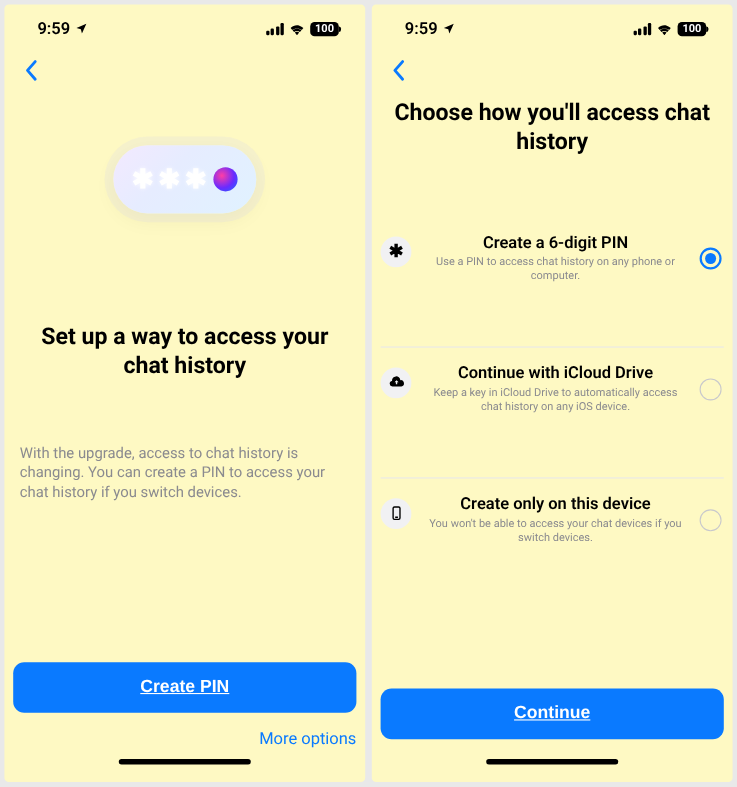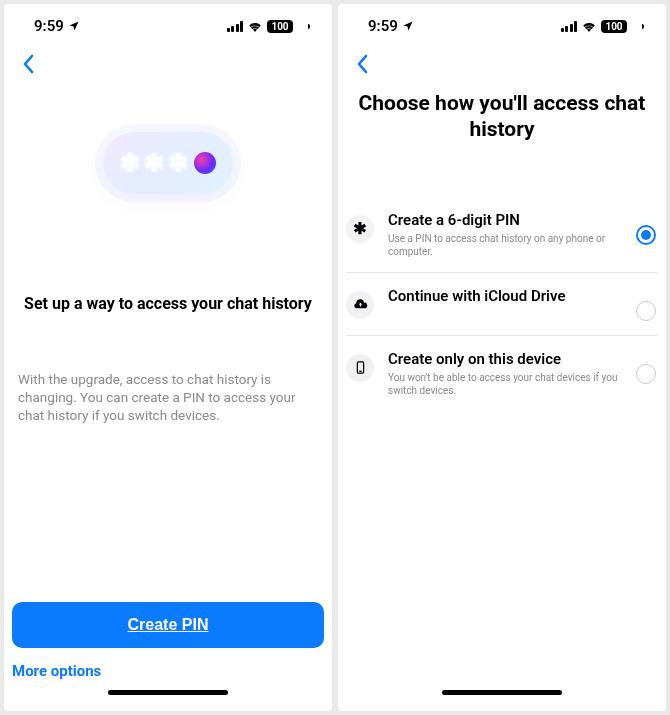--- a/index.html
+++ b/index.html
@@ -6,21 +6,21 @@
   body {
     font-family: -apple-system, BlinkMacSystemFont, "Segoe UI", Roboto, Helvetica, Arial, sans-serif;
     background: #e9e9e9;
     display: flex;
     gap: 6px;
     padding: 4px;
     width: 670px;
     height: 715px;
   }
   .phone {
-    background: #ffffff;
+    background: #fef9c3;
     border-radius: 4px;
     flex: 1 1 0;
     display: flex;
     flex-direction: column;
     overflow: hidden;
     position: relative;
   }
   .status-bar {
     height: 44px;
     display: flex;
@@ -89,21 +89,21 @@
     line-height: 1;
   }
   .pin-orb {
     width: 22px;
     height: 22px;
     border-radius: 50%;
     background: radial-gradient(circle at 35% 35%, #ff3ea5 0%, #6a2bff 55%, #1a6bff 100%);
     margin-left: 2px;
   }
   .s1-title {
-    font-size: 16px;
+    font-size: 21px;
     font-weight: 700;
     text-align: center;
     line-height: 1.25;
     color: #000;
     margin-bottom: 12px;
     padding: 0 4px;
   }
   .s1-sub {
     font-size: 13.5px;
     text-align: left;
@@ -126,22 +126,22 @@
     width: 100%;
     cursor: pointer;
     display: flex;
     align-items: center;
     justify-content: center;
     text-decoration: underline;
   }
   .secondary-link {
     color: #0a7aff;
     font-size: 15px;
-    font-weight: 700;
-    text-align: left;
+    font-weight: 400;
+    text-align: right;
     padding: 14px 0 6px;
     cursor: pointer;
   }
   .home-indicator {
     width: 120px;
     height: 5px;
     background: #000;
     border-radius: 3px;
     margin: 4px auto 6px;
   }
@@ -166,35 +166,36 @@
   }
   .option {
     display: flex;
     align-items: flex-start;
     gap: 14px;
     padding: 14px 2px 14px 0;
     cursor: pointer;
   }
   .option + .option {
     border-top: 1px solid #e8e8ea;
+    margin-top: 43px;
   }
   .opt-icon {
     width: 28px;
     height: 28px;
     background: #f1f1f3;
     border-radius: 50%;
     display: flex;
     align-items: center;
     justify-content: center;
     flex-shrink: 0;
     margin-top: 4px;
   }
   .opt-icon svg { width: 15px; height: 15px; }
   .opt-icon .glyph { font-size: 16px; font-weight: 800; color:#000; line-height:1; }
-  .opt-text { flex: 1 1 auto; }
+  .opt-text { flex: 1 1 auto; text-align: center; }
   .opt-title { font-size: 15px; font-weight: 600; color: #000; margin-bottom: 3px; }
   .opt-desc { font-size: 10px; color: #8a8a8f; line-height: 1.3; }
   .radio {
     width: 20px; height: 20px;
     border-radius: 50%;
     flex-shrink: 0;
     margin-top: 14px;
     position: relative;
   }
   .radio.off { border: 1.5px solid #c9c9cc; }
@@ -205,21 +206,21 @@
     inset: 3px;
     border-radius: 50%;
     background: #0a7aff;
   }
   
   .sig-bars { display:flex; align-items:flex-end; gap:1.5px; height:11px;}
   .sig-bars span{ width:3px; background:#000; border-radius:1px;}
   .sig-bars span:nth-child(1){height:4px;} .sig-bars span:nth-child(2){height:6px;}
   .sig-bars span:nth-child(3){height:8px;} .sig-bars span:nth-child(4){height:11px;}
   .wifi-ic{ width:16px; height:12px; }
-  .batt { display:flex; align-items:center; gap:15px;}
+  .batt { display:flex; align-items:center; gap:0;}
   .batt-body{
     width:26px;height:13px;border-radius:4px;background:#000;
     display:flex;align-items:center;justify-content:center;
     color:#fff;font-size:10px;font-weight:700;
   }
   .batt-tip{width:2px;height:5px;background:#000;border-radius:0 2px 2px 0;}
   .loc-arrow{ width:12px;height:12px; }
 </style>
 </head>
 <body>
@@ -331,20 +332,21 @@
 
       <div class="option">
         <div class="opt-icon">
           <svg viewBox="0 0 24 24" fill="#000">
               <path d="M19 18H6a4 4 0 01-.6-7.95A6 6 0 0117.5 9 3.5 3.5 0 0119 18z"></path>
               <path d="M12 9l-3 3h2v3h2v-3h2l-3-3z" fill="#f1f1f3"></path>
             </svg>
         </div>
         <div class="opt-text">
           <div class="opt-title">Continue with iCloud Drive</div>
+          <div class="opt-desc">Keep a key in iCloud Drive to automatically access chat history on any iOS device.</div>
         </div>
         <div class="radio off"></div>
       </div>
 
       <div class="option">
         <div class="opt-icon">
           <svg viewBox="0 0 24 24" fill="none" stroke="#000" stroke-width="2">
               <rect x="7" y="3" width="10" height="18" rx="2"></rect>
               <line x1="10" y1="18" x2="14" y2="18"></line>
             </svg>
@@ -352,17 +354,18 @@
         <div class="opt-text">
           <div class="opt-title">Create only on this device</div>
           <div class="opt-desc">You won't be able to access your chat devices if you switch devices.</div>
         </div>
         <div class="radio off"></div>
       </div>
 
     </div>
 
     <div class="bottom-fixed">
+      <button class="primary-btn">Continue</button>
       <div style="height:14px"></div>
       <div class="home-indicator"></div>
     </div>
   </div>
 </div>
 
 </body></html>

